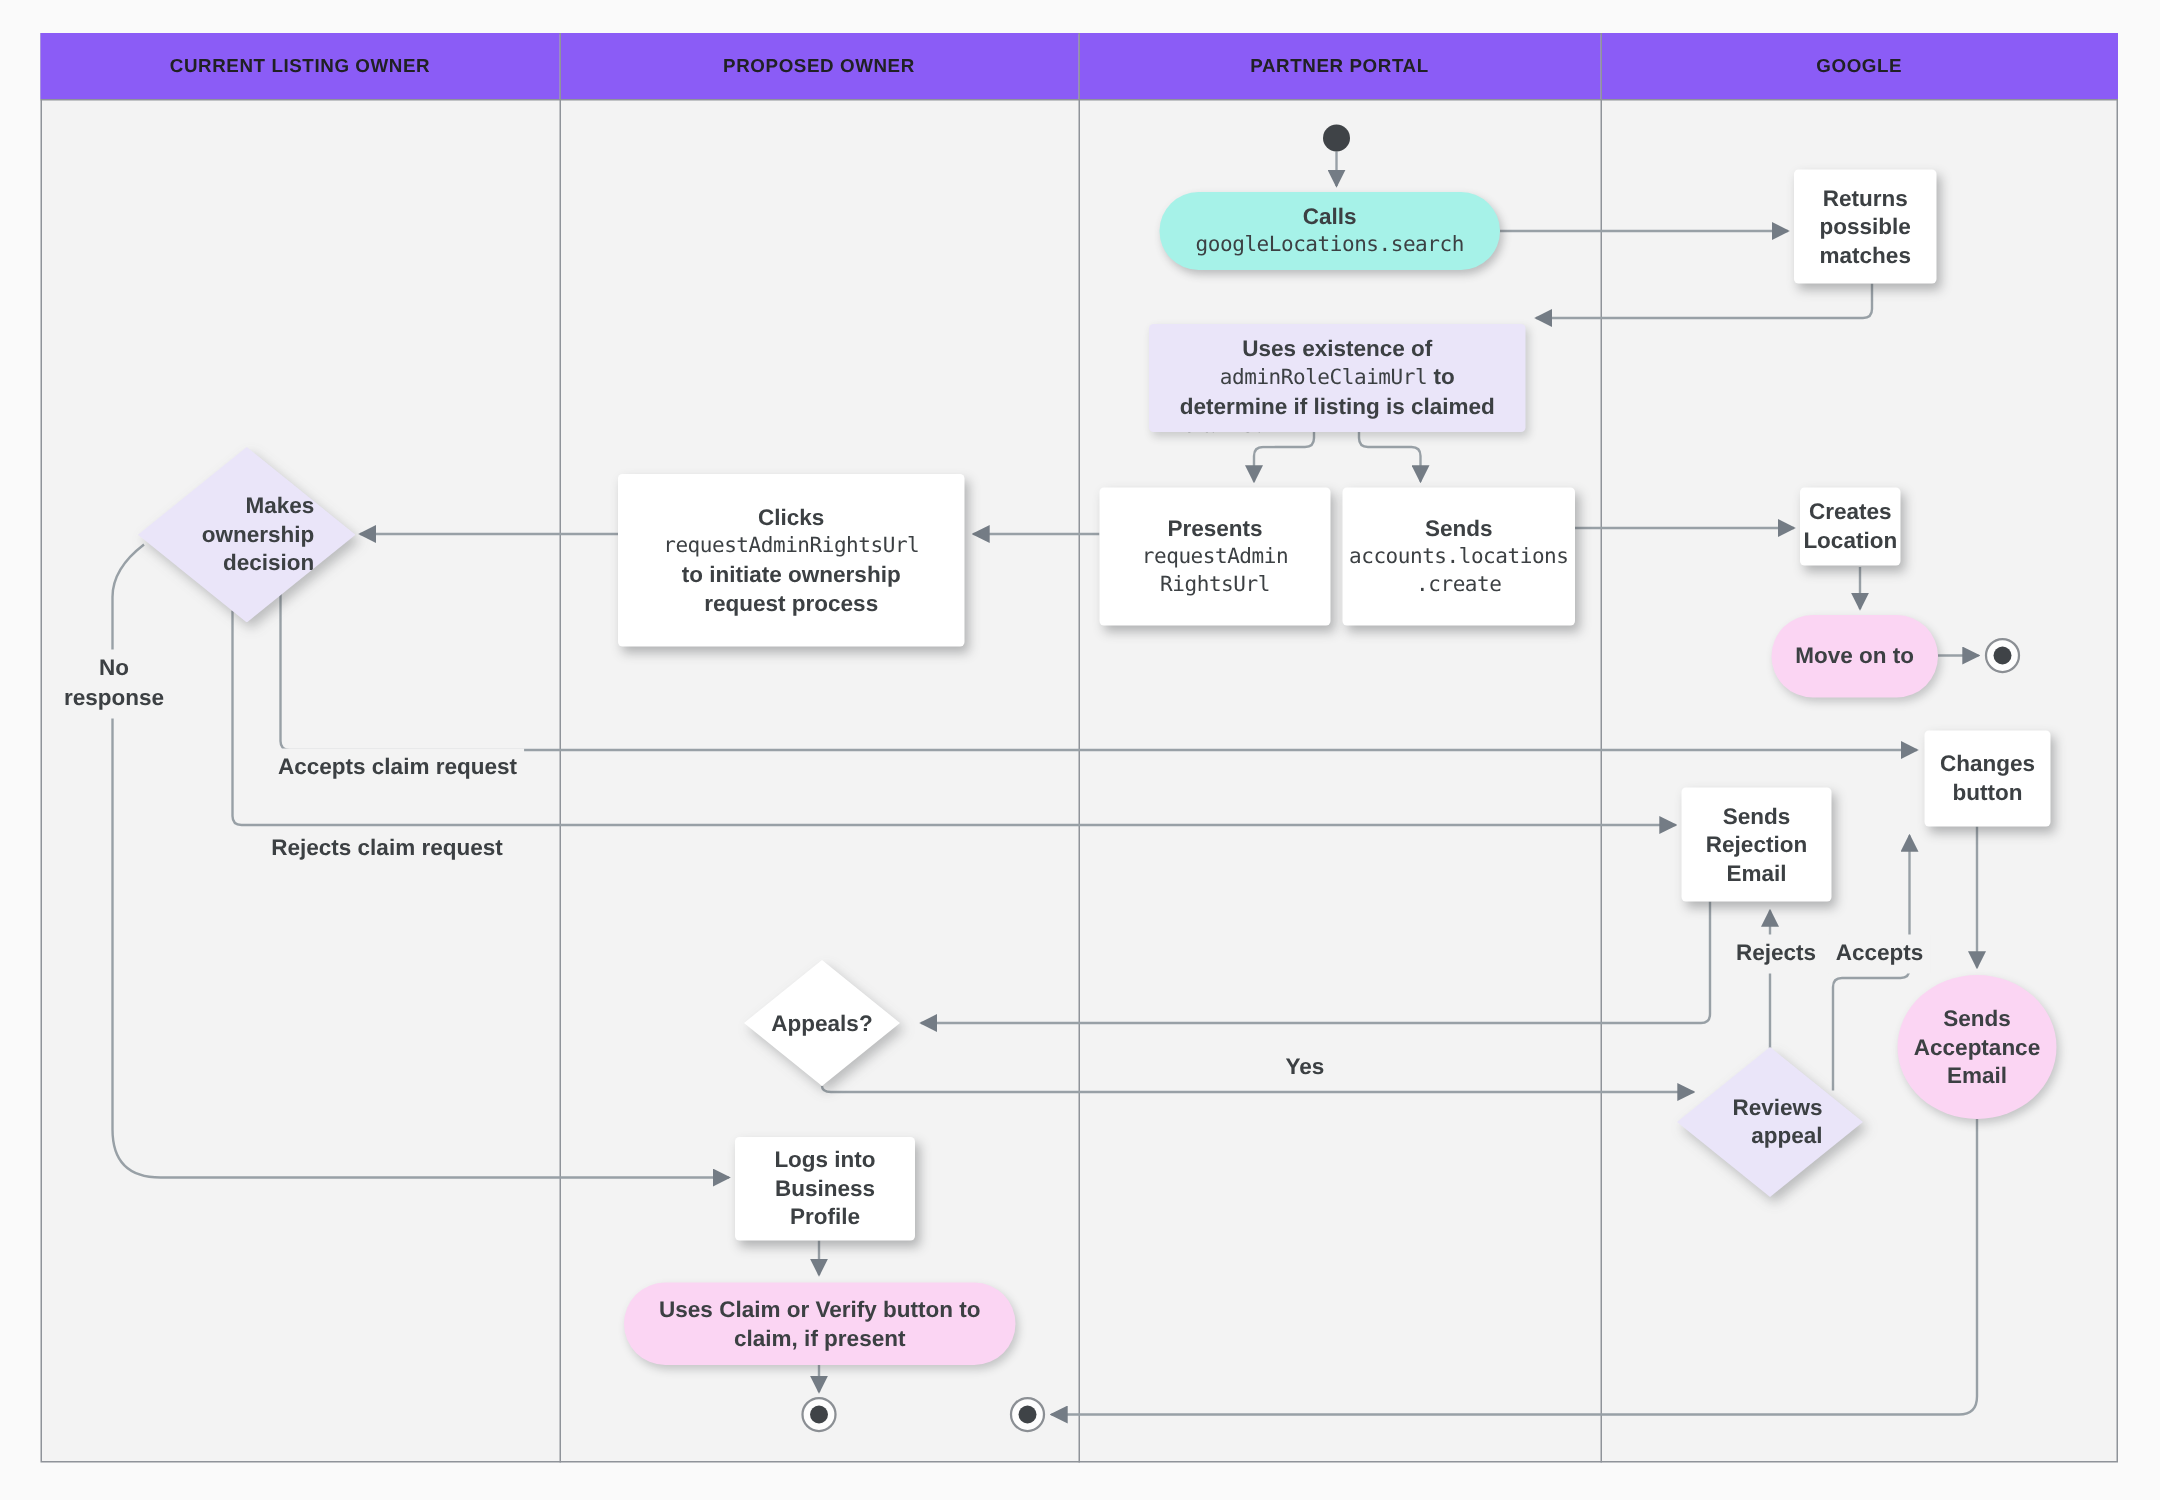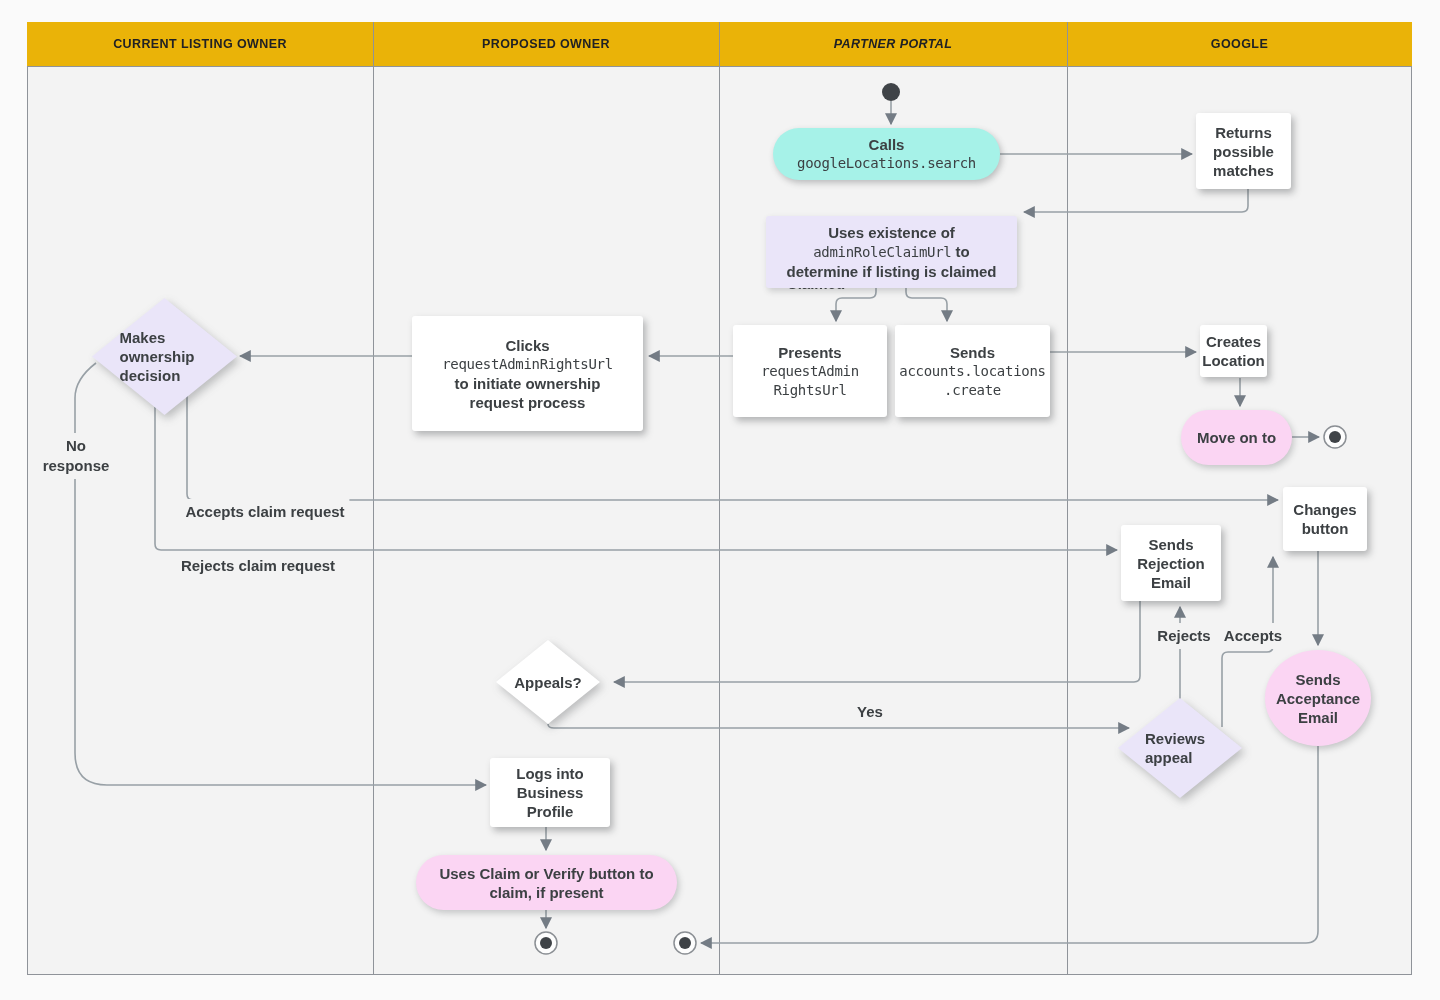--- a/index.html
+++ b/index.html
@@ -11,39 +11,39 @@
   }
   .diagram-frame{
     position:absolute;left:27px;top:22px;width:1385px;height:953px;
     background:var(--lane_bg,#f3f3f3);
     border:1px solid #8f9399;box-sizing:border-box;
   }
   .lane-sep{position:absolute;top:22px;height:953px;width:1px;background:#8f9399;}
   .header-sep{position:absolute;left:27px;top:66px;width:1385px;height:1px;background:#8f9399;}
   .lane-header{
     position:absolute;top:22px;height:44px;display:flex;align-items:center;justify-content:center;
-    font-size:12.5px;font-weight:bold;letter-spacing:.4px;color:#202124;background:#eab308;
+    font-size:12.5px;font-weight:bold;letter-spacing:.4px;color:#202124;background:#8b5cf6;
     box-sizing:border-box;
   }
   svg.overlay{position:absolute;left:0;top:0;z-index:1;}
   .edge{fill:none;stroke:var(--line,#98a0a6);stroke-width:1.6;}
   marker path{fill:var(--arrow,#747c85);}
   .node{
     position:absolute;z-index:3;display:flex;flex-direction:column;align-items:center;justify-content:center;
     text-align:center;font-size:15px;font-weight:bold;line-height:19px;box-sizing:border-box;
   }
   .white-box{background:#fff;border-radius:3px;box-shadow:3px 4px 7px rgba(60,64,67,.35);}
   .purple-box{background:var(--purple,#eae5f9);border-radius:3px;box-shadow:2px 3px 6px rgba(60,64,67,.22);margin-top:24px;}
   .teal-pill{background:var(--teal,#a6f2e8);border-radius:27px;box-shadow:2px 3px 6px rgba(60,64,67,.3);}
   .pink-pill{background:var(--pink,#fbd5f3);border-radius:28px;box-shadow:2px 3px 6px rgba(60,64,67,.25);}
   .pink-ellipse{background:var(--pink,#fbd5f3);border-radius:50%;box-shadow:2px 3px 6px rgba(60,64,67,.25);}
   .diamond-wrap{position:absolute;z-index:2;filter:drop-shadow(3px 4px 4px rgba(60,64,67,.3));}
   .diamond{
     width:100%;height:100%;clip-path:polygon(50% 0,100% 50%,50% 100%,0 50%);
-    display:flex;align-items:center;justify-content:center;text-align:left;
+    display:flex;align-items:center;justify-content:center;text-align:right;
     font-size:15px;font-weight:bold;line-height:19px;
   }
   .diamond.purple{background:var(--purple,#eae5f9);}
   .diamond.white{background:#ffffff;}
   .code{font-family:"DejaVu Sans Mono","Liberation Mono",monospace;font-weight:normal;font-size:14px;letter-spacing:-0.3px;}
   .edge-label{
     position:absolute;z-index:2;transform:translate(-50%,-50%);
     background:var(--lane_bg,#f3f3f3);padding:3px 5px;white-space:nowrap;
     font-size:15px;font-weight:bold;color:#3c4043;text-align:center;line-height:20px;
   }
@@ -53,21 +53,21 @@
 <body>
 
 <div class="diagram-frame"></div>
 
 <div class="lane-header" style="left:27px;width:346px;">
     <span>CURRENT LISTING OWNER</span>
   </div>
 <div class="lane-header" style="left:373px;width:346px;">
     <span>PROPOSED OWNER</span>
   </div>
-<div class="lane-header" style="left:719px;width:348px;font-style:italic;">
+<div class="lane-header" style="left:719px;width:348px;">
     <span>PARTNER PORTAL</span>
   </div>
 <div class="lane-header" style="left:1067px;width:345px;">
     <span>GOOGLE</span>
   </div>
 
 <div class="lane-sep" style="left:373px;"></div>
 <div class="lane-sep" style="left:719px;"></div>
 <div class="lane-sep" style="left:1067px;"></div>
 <div class="header-sep"></div>

